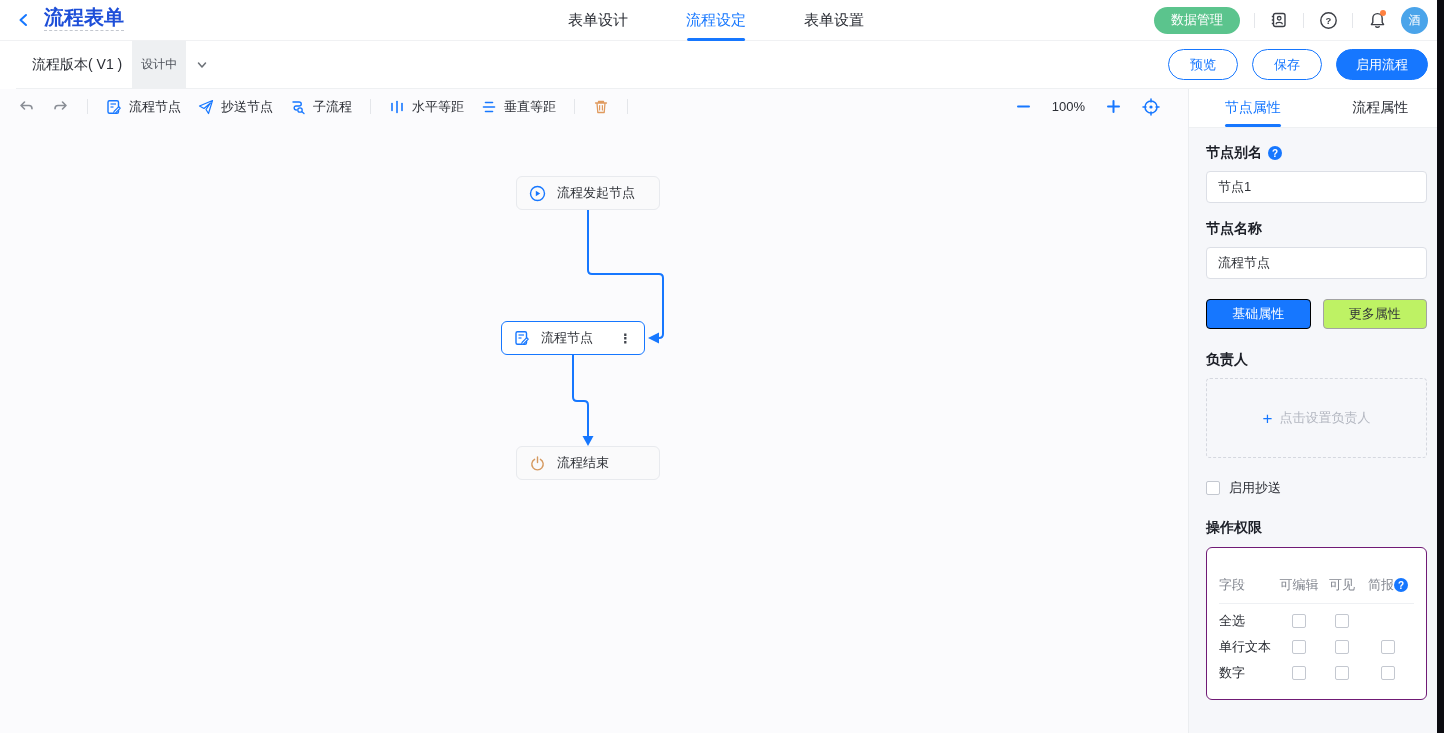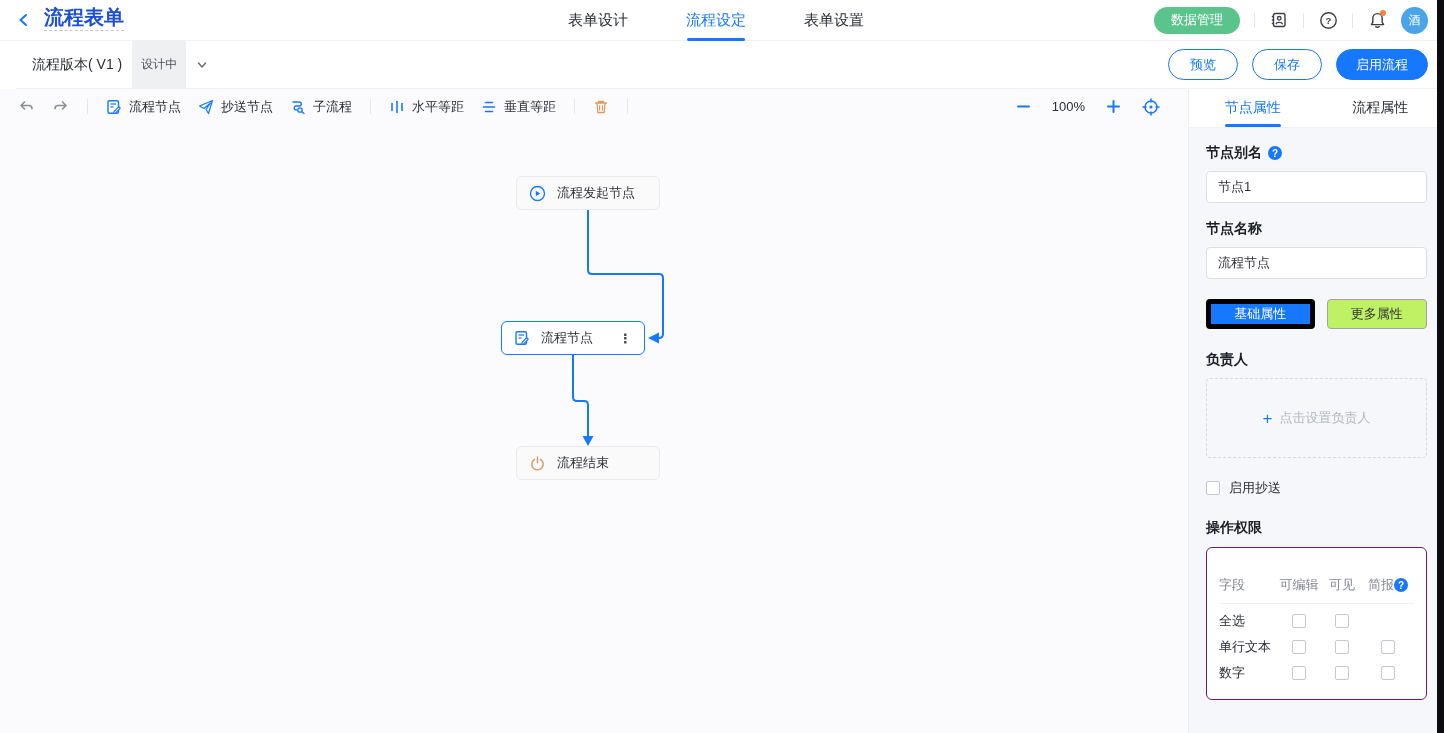--- a/index.html
+++ b/index.html
@@ -94,21 +94,21 @@
     width:14px; height:14px; border-radius:50%; background:#1677ff; color:#fff;
     font-size:10px; display:inline-flex; align-items:center; justify-content:center; cursor:pointer; font-weight:bold;
   }
   .text-input {
     width:100%; height:32px; background:#fff; border:1px solid #dcdfe6; border-radius:4px;
     padding:0 11px; font-size:13px; color:#2f3238; outline:none; margin-bottom:17px;
     font-family:inherit;
   }
   .attr-btn-row { display:flex; gap:12px; margin:3px 0 22px; }
   .attr-btn { flex:1; height:30px; border-radius:4px; font-size:13px; cursor:pointer; }
-  .attr-btn.primary { background:#1677ff; border:5px solid #000000; color:#fff; }
+  .attr-btn.primary { background:#1677ff; border:1px solid #000000; color:#fff; }
   .attr-btn.ghost { background:#bef264; border:1px solid #a3a3a3; color:#2f3238; }
   .owner-box {
     height:80px; border:1px dashed #d5d8df; border-radius:4px; margin-bottom:21px;
     display:flex; align-items:center; justify-content:center; gap:7px; cursor:pointer;
   }
   .owner-plus { color:#1677ff; font-size:17px; line-height:1; }
   .owner-text { color:#b3b7c0; font-size:13px; }
   .cc-row { display:flex; align-items:center; gap:9px; margin-bottom:22px; cursor:pointer; }
   .checkbox { width:14px; height:14px; border:1px solid #c4c8d0; border-radius:2px; background:#fff; cursor:pointer; flex:none; }
   .cc-label { font-size:13px; color:#2a2d34; }

